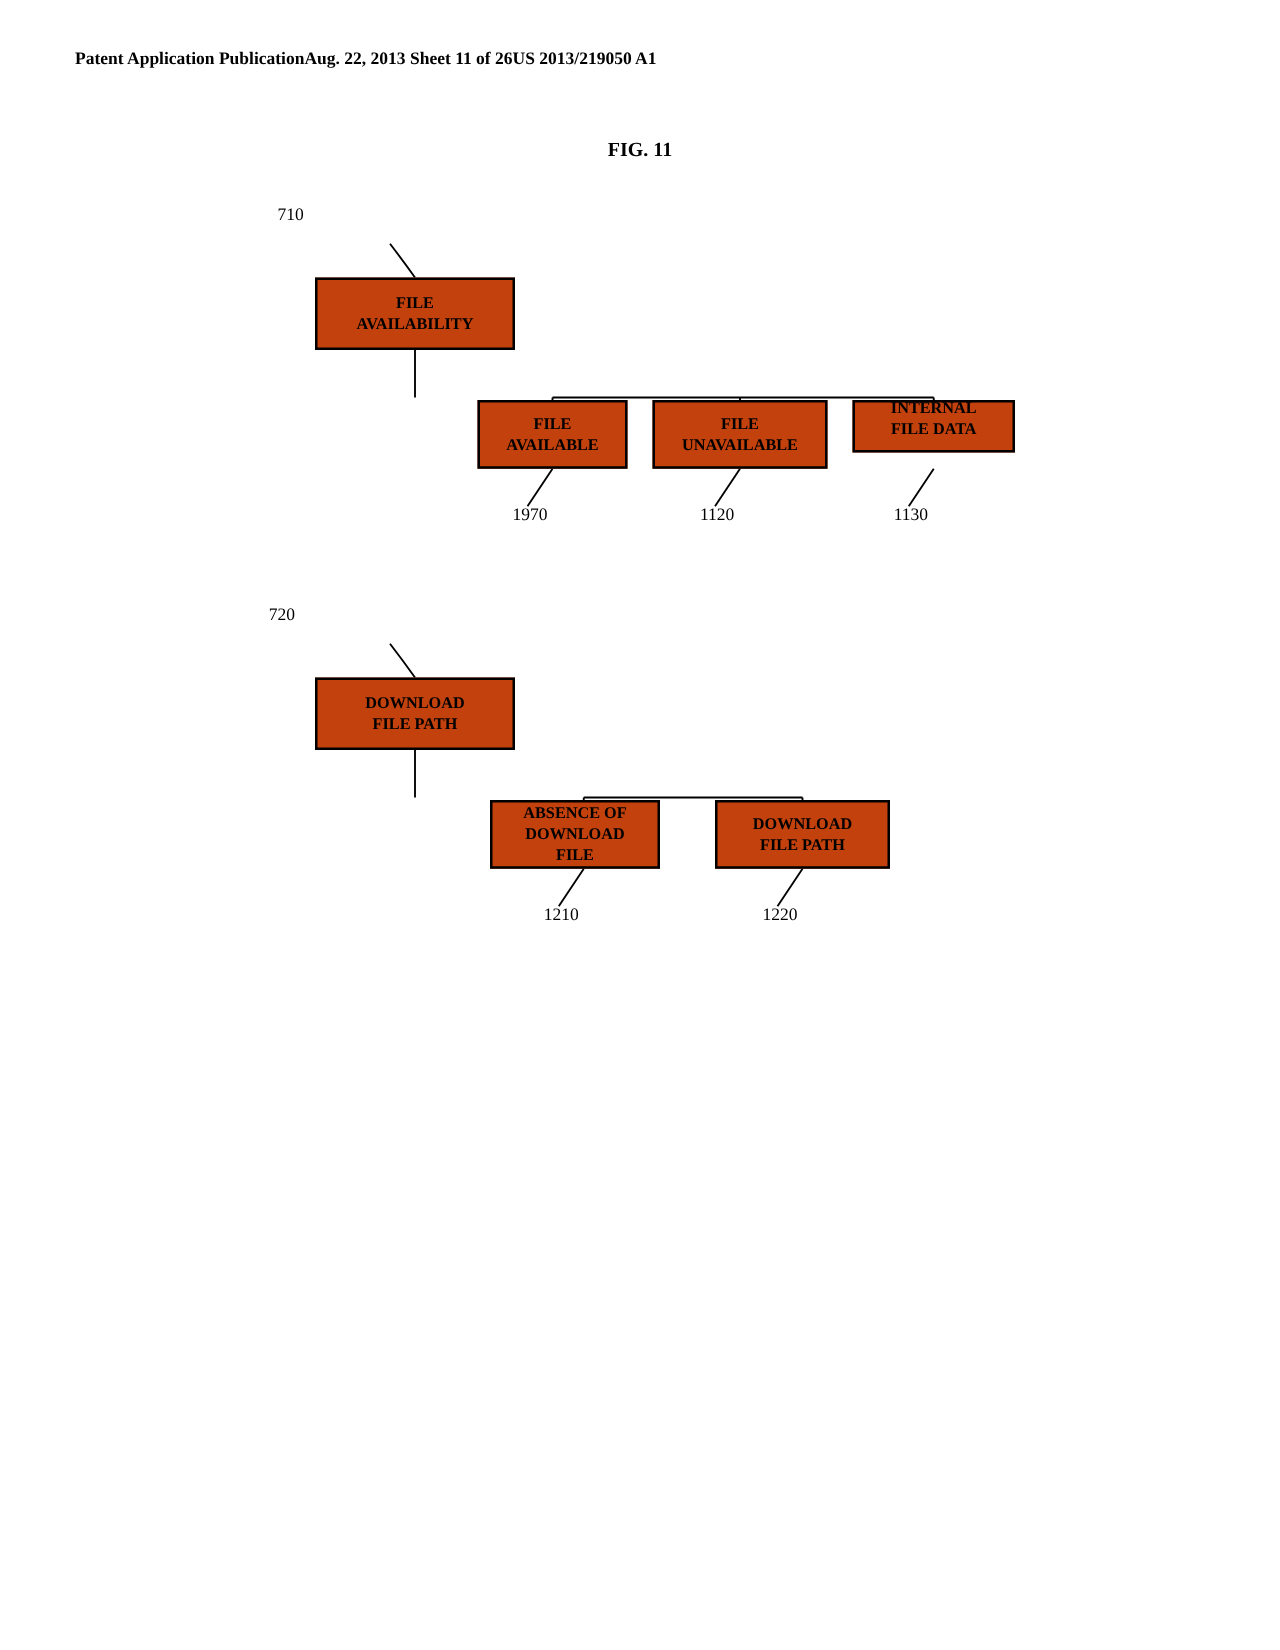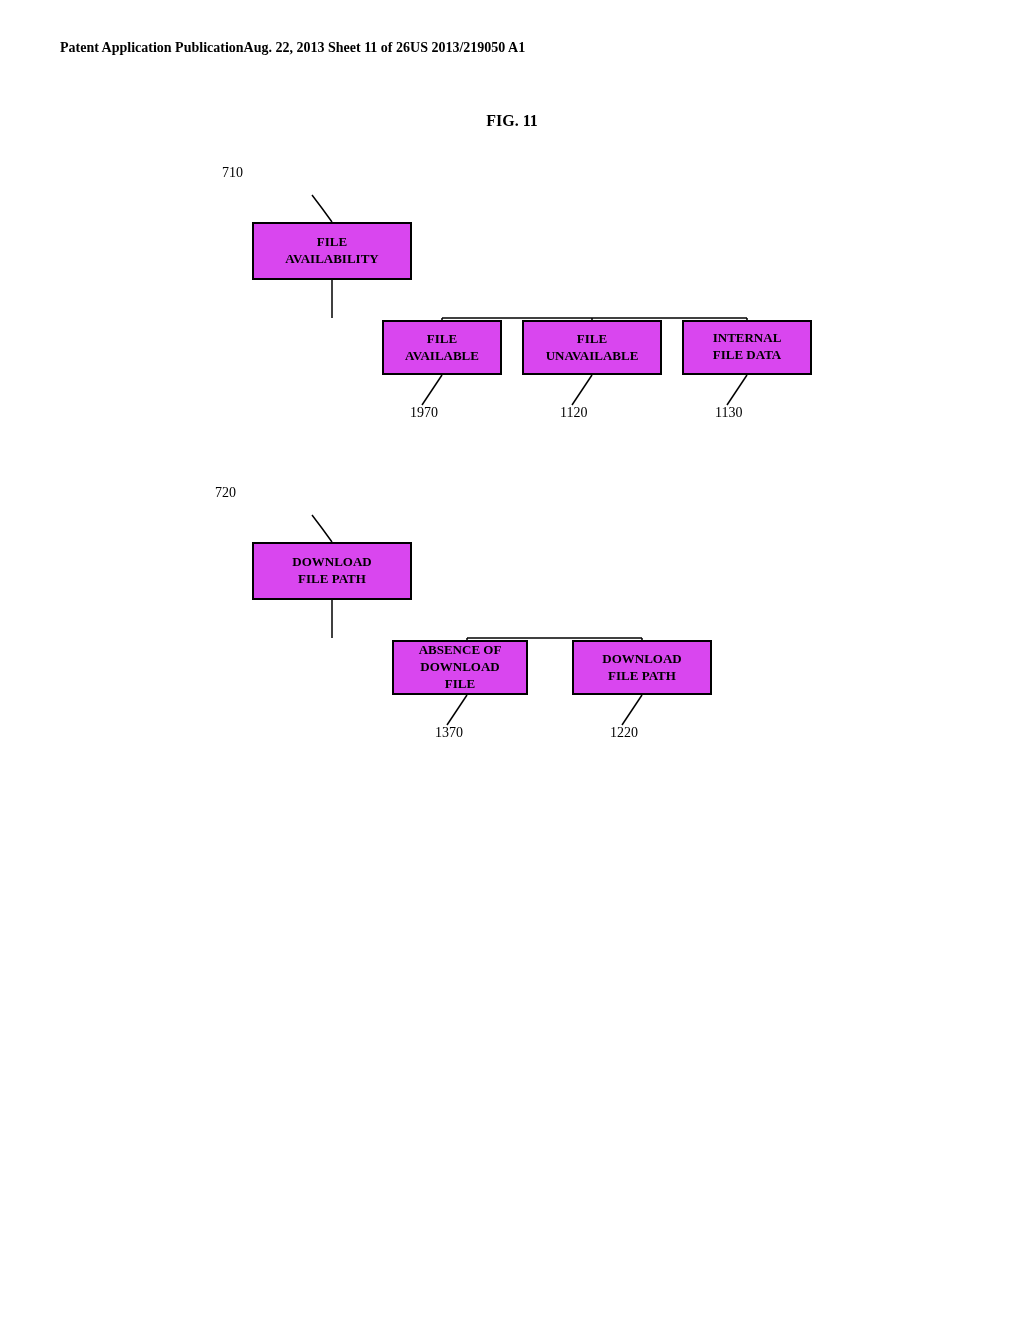--- a/index.html
+++ b/index.html
@@ -36,21 +36,21 @@
     .fig-label {
       text-align: center;
       font-weight: bold;
       font-size: 16px;
       margin-bottom: 30px;
     }
 
     
     .box {
       border: 2px solid #000;
-      background: #d946ef;
+      background: #c2410c;
       text-align: center;
       font-size: 13px;
       font-weight: bold;
       padding: 8px 12px;
       position: absolute;
       line-height: 1.3;
     }
   </style>
 </head>
 <body>
@@ -97,21 +97,21 @@
       <div class="box" style="left:250px; top:160px; width:120px; height:55px; display:flex; align-items:center; justify-content:center;">
         <span style="white-space:pre-line; text-align:center;">FILE
 AVAILABLE</span>
       </div>
 
       <div class="box" style="left:390px; top:160px; width:140px; height:55px; display:flex; align-items:center; justify-content:center;">
         <span style="white-space:pre-line; text-align:center;">FILE
 UNAVAILABLE</span>
       </div>
 
-      <div class="box" style="left:550px; top:160px; width:130px; height:55px; display:flex; align-items:flex-start; justify-content:center;">
+      <div class="box" style="left:550px; top:160px; width:130px; height:42px; display:flex; align-items:flex-end; justify-content:center;">
         <span style="white-space:pre-line; text-align:center;">INTERNAL
 FILE DATA</span>
       </div>
 
       <div style="position:absolute; top:245px; left:278px; font-size:14px;">1970</div>
       <div style="position:absolute; top:245px; left:428px; font-size:14px;">1120</div>
       <div style="position:absolute; top:245px; left:583px; font-size:14px;">1130</div>
     </div>
   </div>
 
@@ -143,18 +143,18 @@
       <div class="box" style="left:260px; top:160px; width:136px; height:55px; display:flex; align-items:center; justify-content:center;">
         <span style="white-space:pre-line; text-align:center;">ABSENCE OF
 DOWNLOAD FILE</span>
       </div>
 
       <div class="box" style="left:440px; top:160px; width:140px; height:55px; display:flex; align-items:center; justify-content:center;">
         <span style="white-space:pre-line; text-align:center;">DOWNLOAD
 FILE PATH</span>
       </div>
 
-      <div style="position:absolute; top:245px; left:303px; font-size:14px;">1370</div>
+      <div style="position:absolute; top:245px; left:303px; font-size:14px;">1210</div>
       <div style="position:absolute; top:245px; left:478px; font-size:14px;">1220</div>
     </div>
   </div>
 
 </div>
 
 </body></html>

